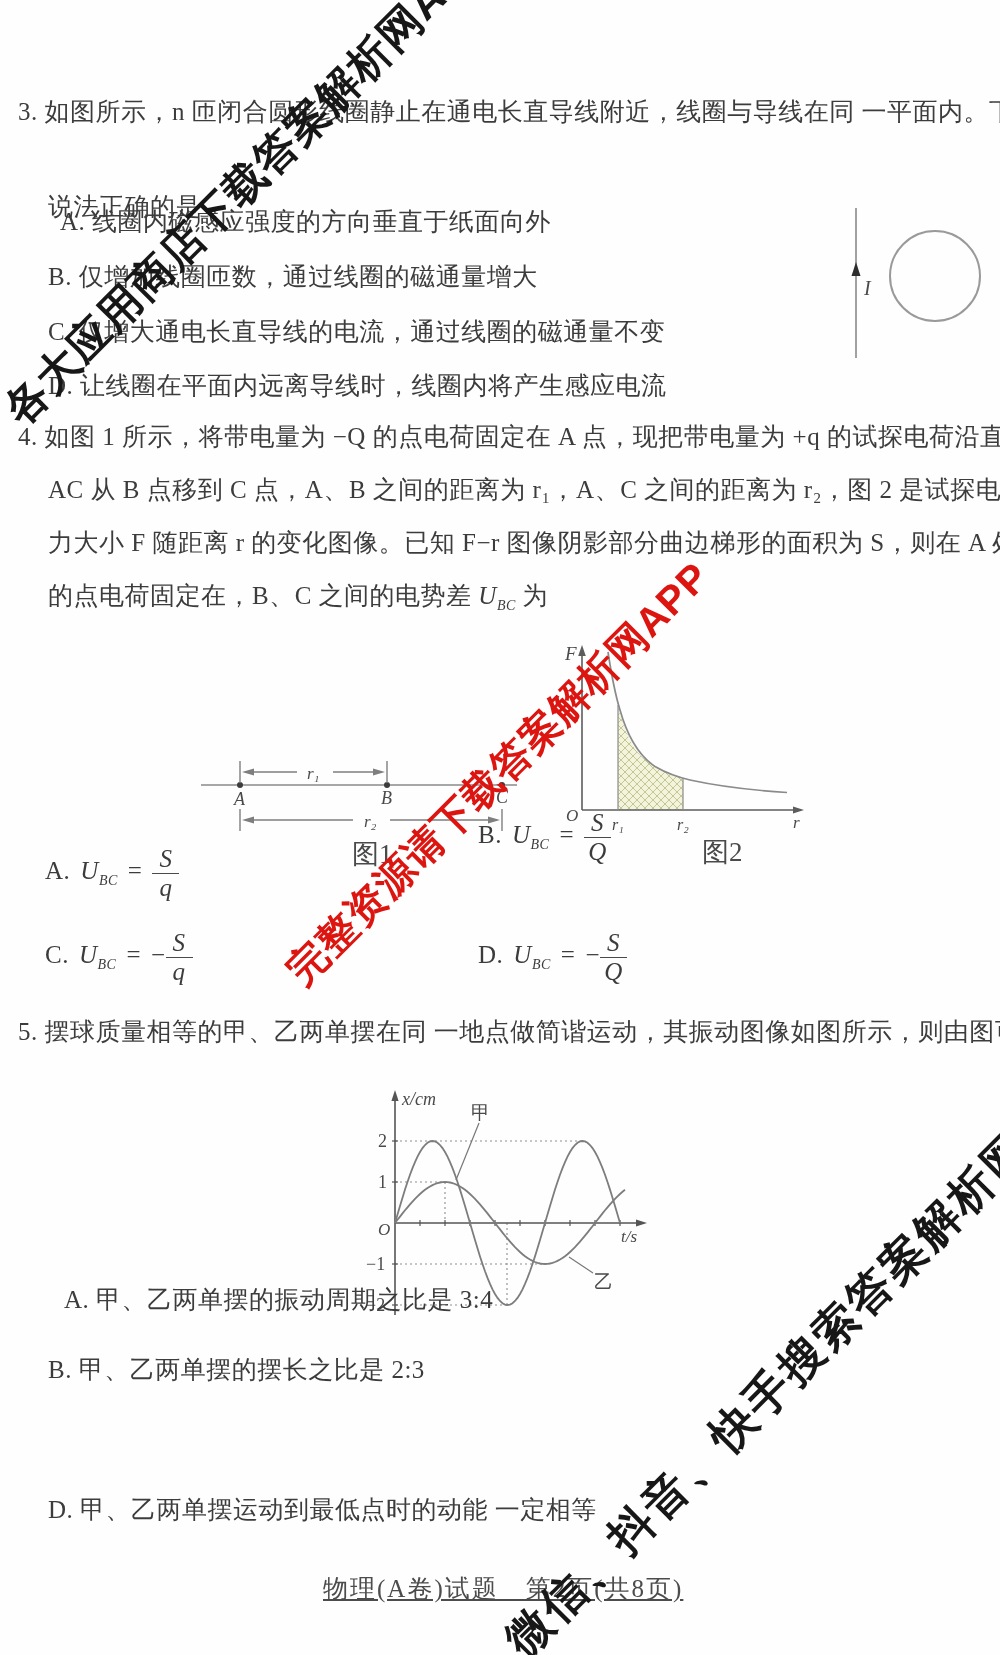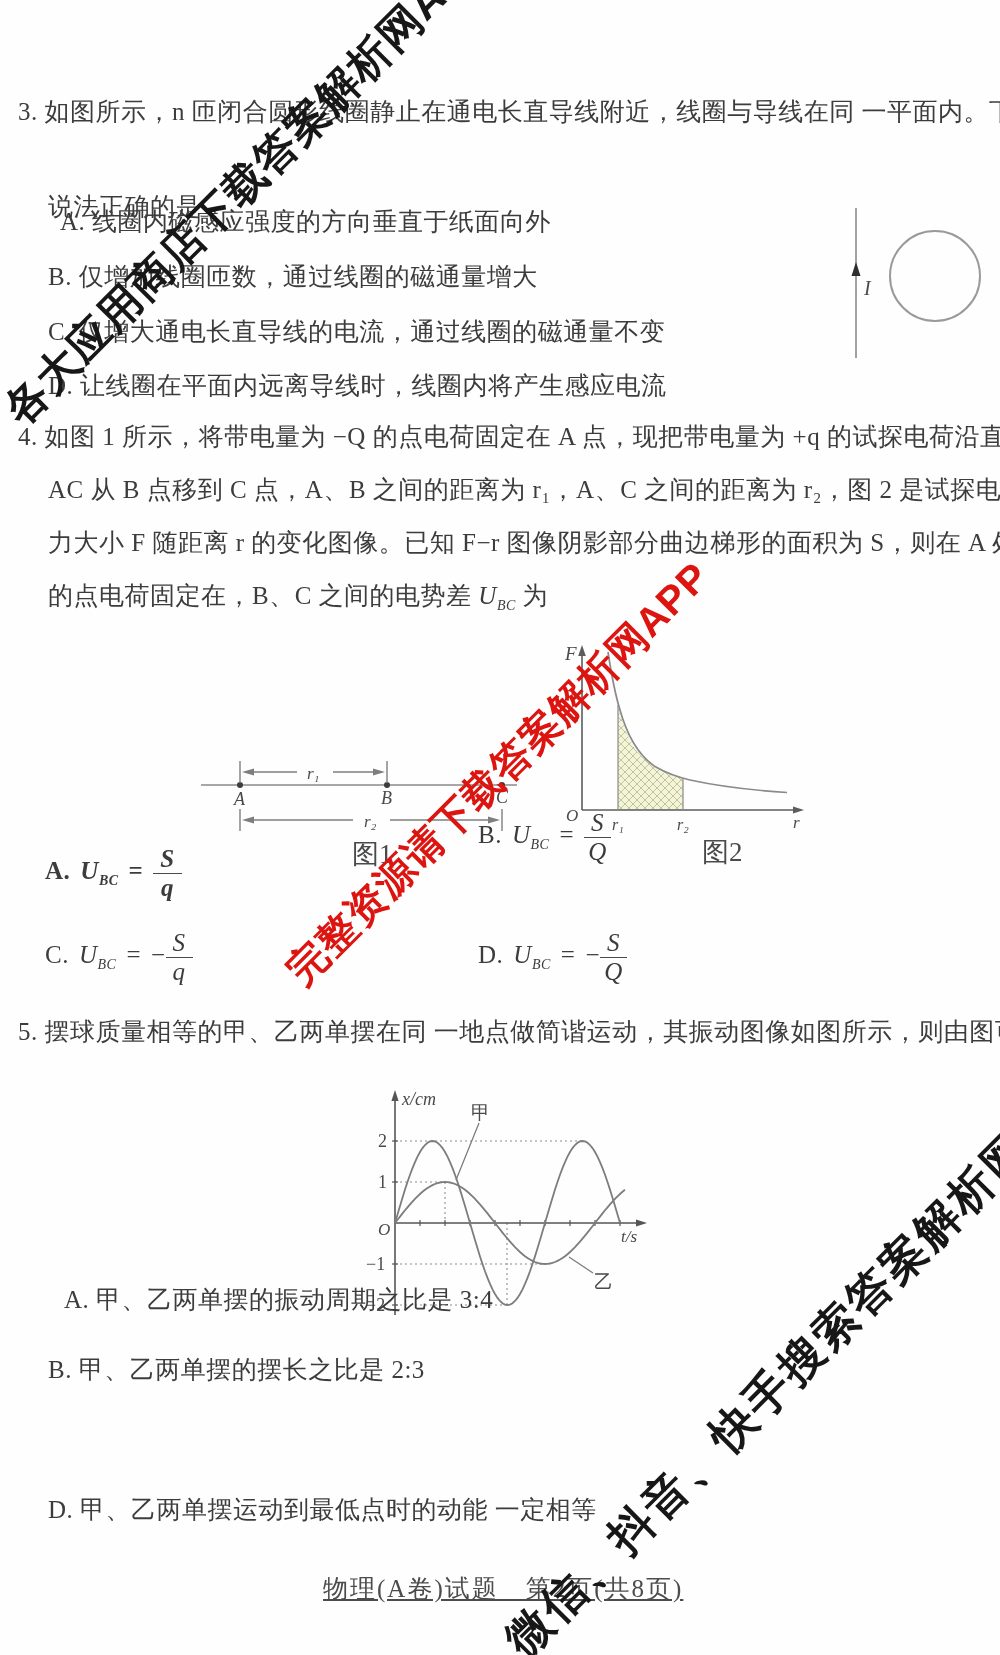--- a/index.html
+++ b/index.html
@@ -111,21 +111,21 @@
     <line x1="93" y1="97" x2="93" y2="202" stroke="#8a8a8a" stroke-width="1.2"></line>
     <line x1="158" y1="170" x2="158" y2="202" stroke="#8a8a8a" stroke-width="1.2"></line>
 
     <path d="M83,44 C87,70 90,86 95,102 C102,127 113,147 130,158.5 C143,166 152,169 165,172 C195,178.5 230,182.5 262,184.5" fill="none" stroke="#8a8a8a" stroke-width="1.7"></path>
 
     <text x="87" y="222" font-size="16" class="vlabel">r₁</text>
     <text x="152" y="222" font-size="16" class="vlabel">r₂</text>
   </svg>
   <div class="caption" style="left:702px; top:834px;">图2</div>
 
-  <div class="line f-row" style="left:45px; top:846px;font-weight:bold;">
+  <div class="line f-row" style="left:45px; top:846px;">
     <span class="opt-label">A.</span><span class="var">U</span><sub class="var">BC</sub><span class="eq">=</span><span></span><span class="frac"><span class="num var">S</span><span class="den var">q</span></span>
   </div>
   <div class="line f-row" style="left:478px; top:810px;">
     <span class="opt-label">B.</span><span class="var">U</span><sub class="var">BC</sub><span class="eq">=</span><span></span><span class="frac"><span class="num var">S</span><span class="den var">Q</span></span>
   </div>
   <div class="line f-row" style="left:45px; top:930px;">
     <span class="opt-label">C.</span><span class="var">U</span><sub class="var">BC</sub><span class="eq">=</span><span>−</span><span class="frac"><span class="num var">S</span><span class="den var">q</span></span>
   </div>
   <div class="line f-row" style="left:478px; top:930px;">
     <span class="opt-label">D.</span><span class="var">U</span><sub class="var">BC</sub><span class="eq">=</span><span>−</span><span class="frac"><span class="num var">S</span><span class="den var">Q</span></span>

